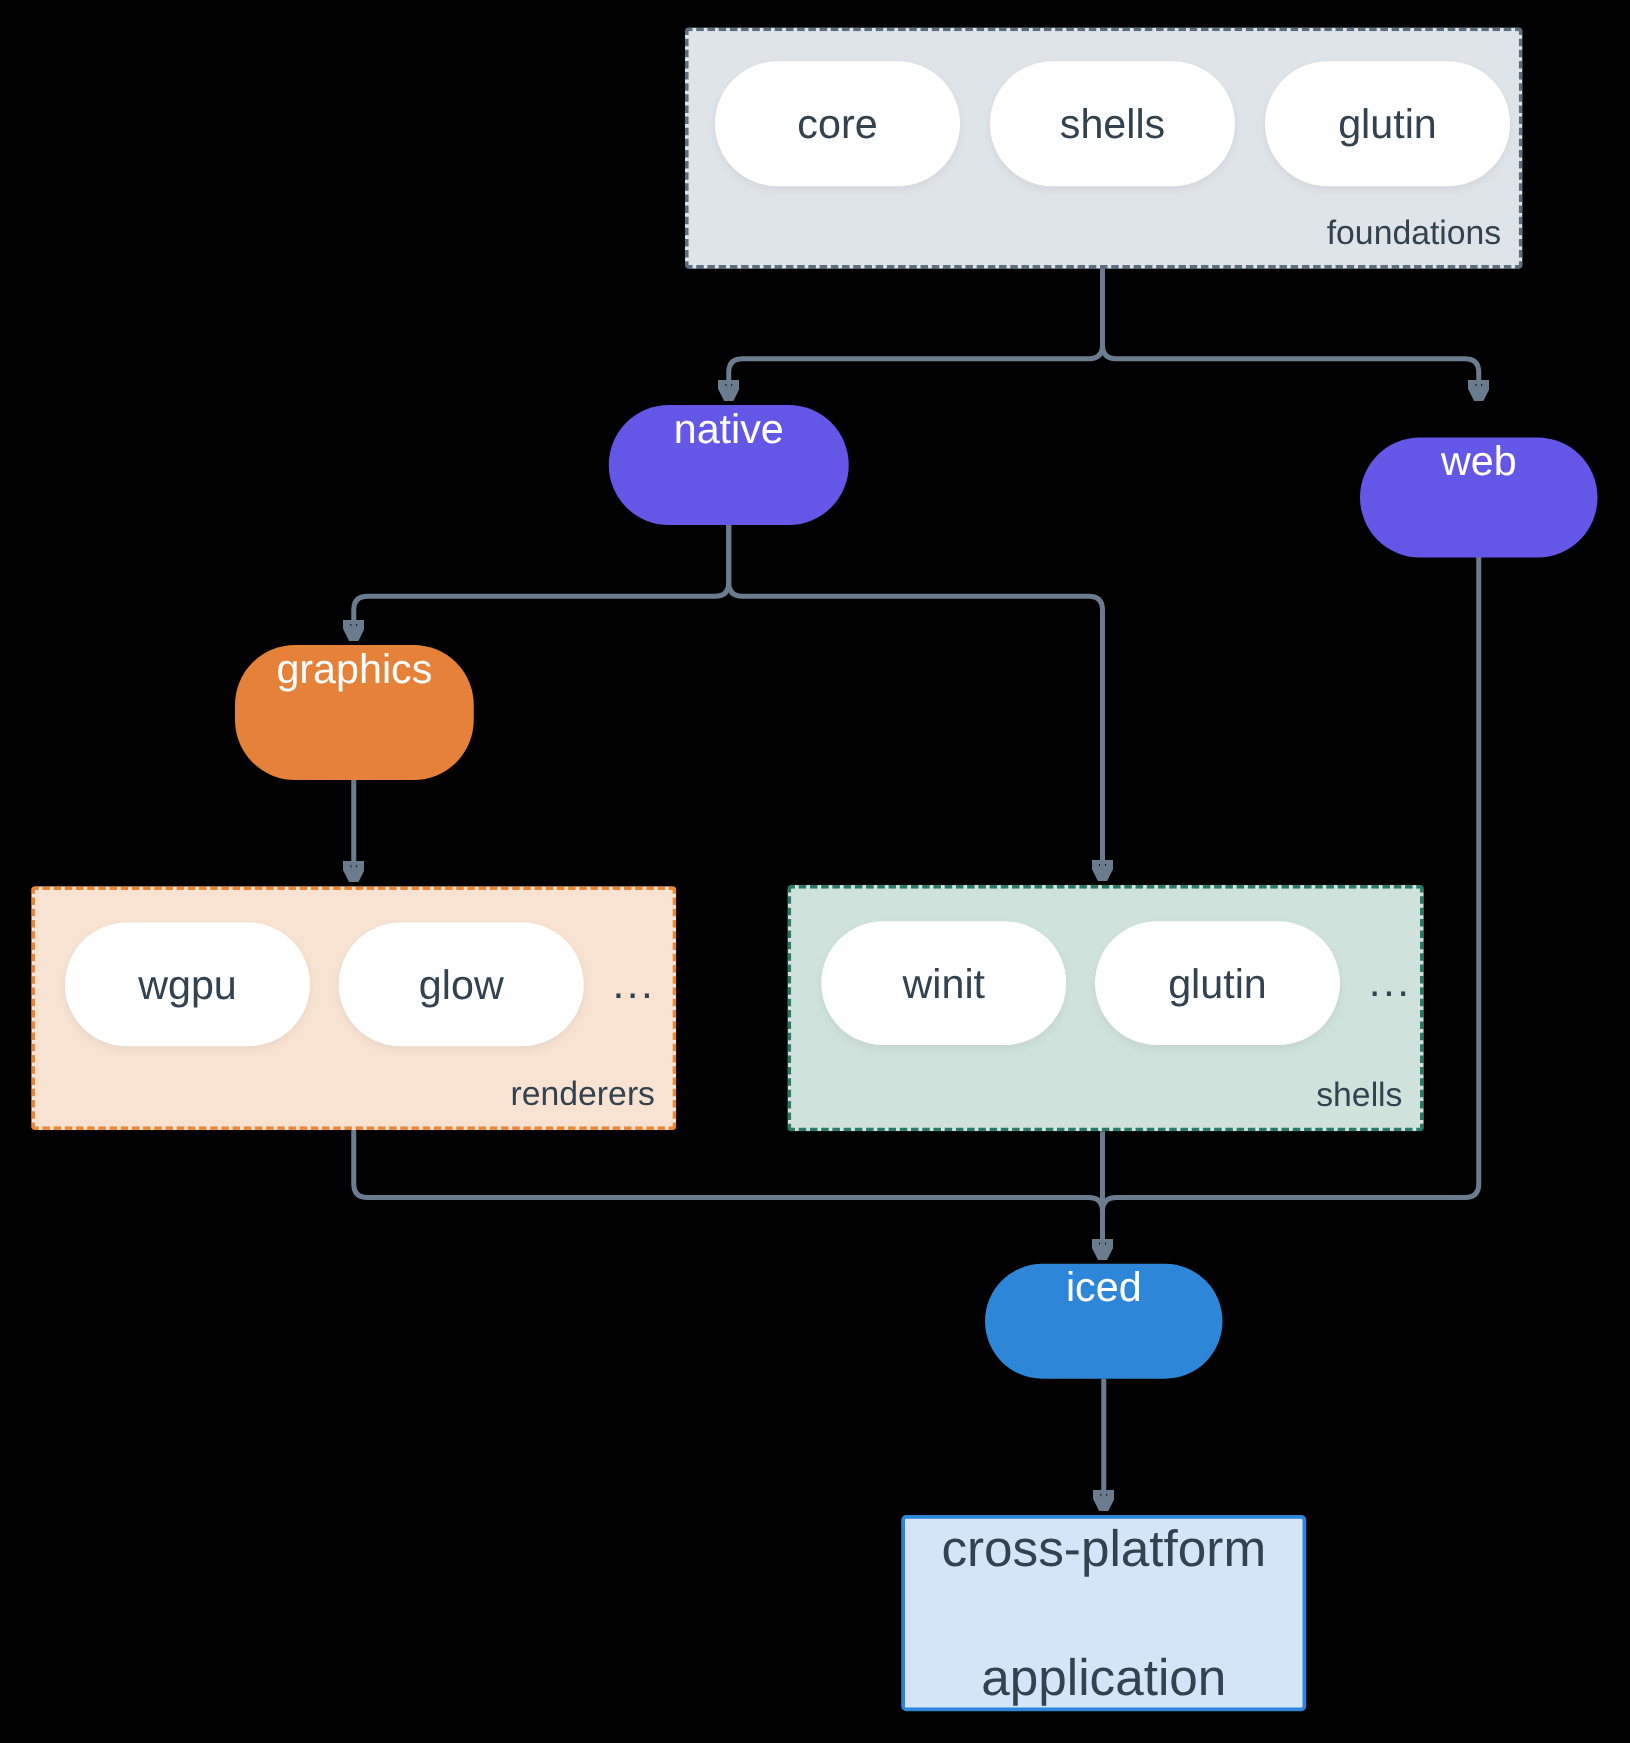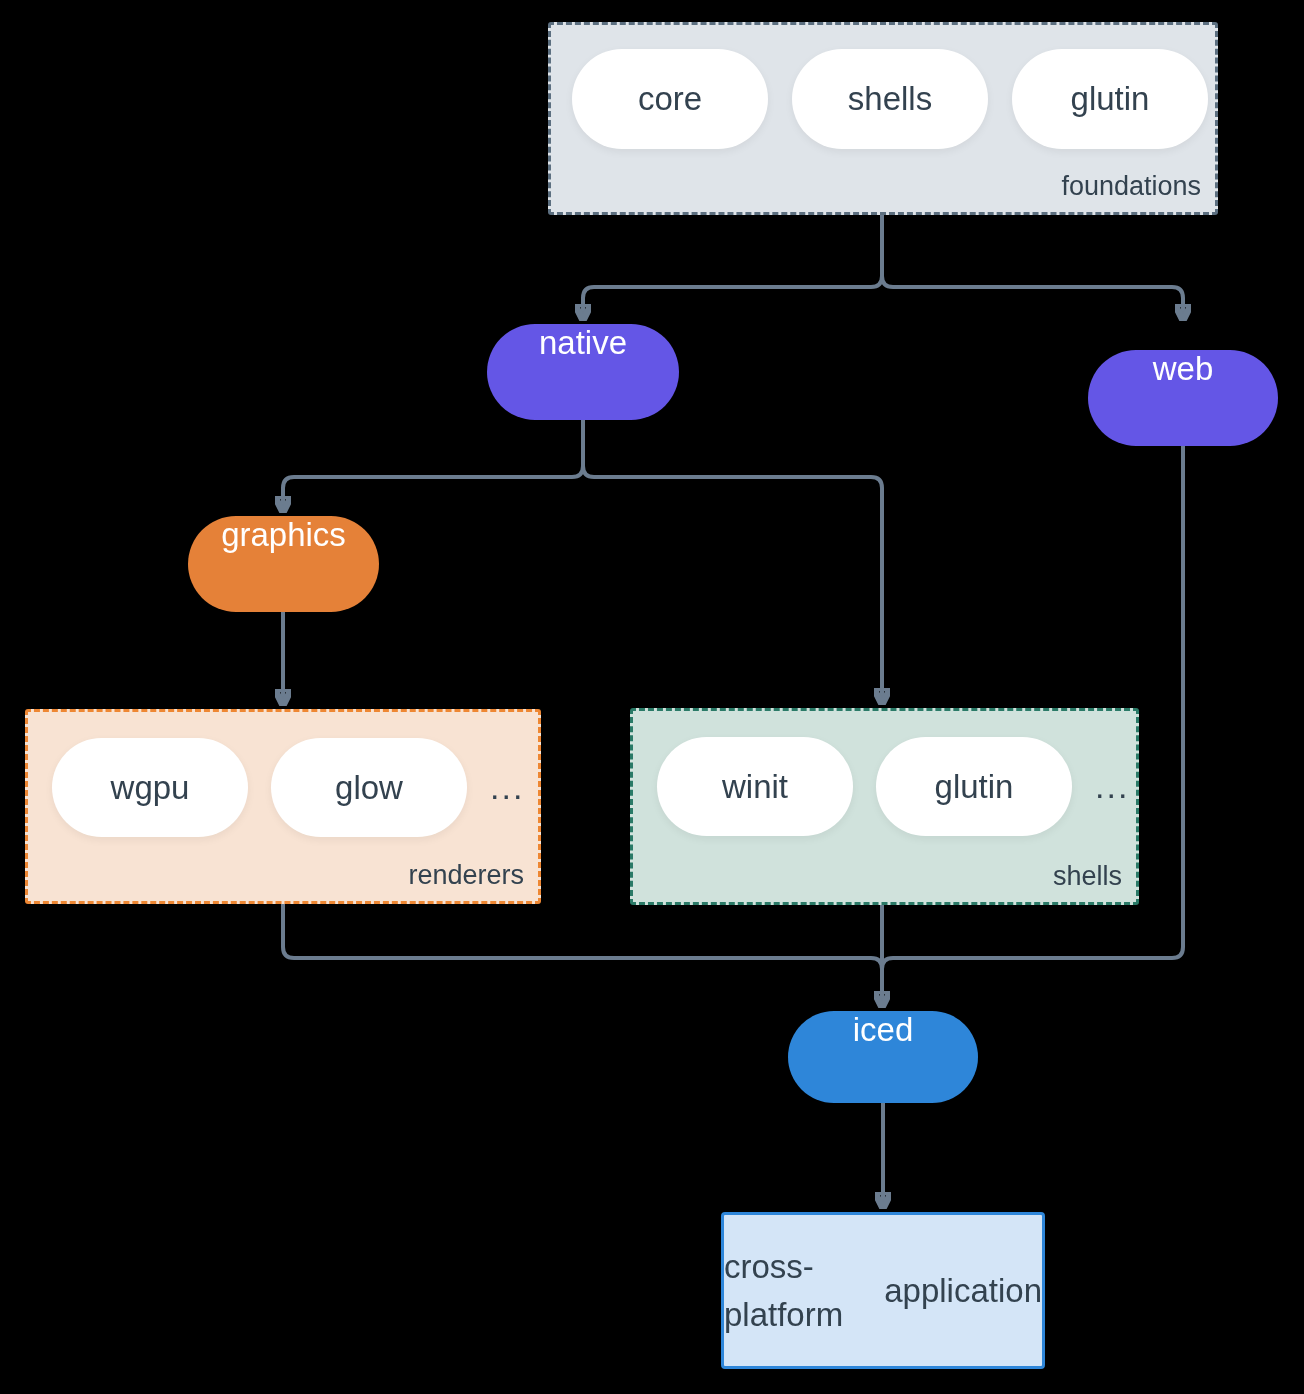--- a/index.html
+++ b/index.html
@@ -84,36 +84,36 @@
     position: absolute;
     border-radius: 48px;
     display: flex;
     align-items: flex-start;
     justify-content: center;
     font-size: 33px;
     color: var(--white, #fff);
   }
   .node-native   { left: 487px;  top: 324px;  width: 192px; height: 96px; background: var(--purple, #6456e6); }
   .node-web      { left: 1088px; top: 324px;  width: 190px; height: 96px; background: var(--purple, #6456e6); margin-top: 26px; }
-  .node-graphics { left: 188px;  top: 516px;  width: 191px; height: 96px; background: var(--orange, #e58138); }
+  .node-graphics { left: 188px;  top: 516px;  width: 191px; height: 108px; background: var(--orange, #e58138); }
   .node-iced     { left: 788px;  top: 1011px; width: 190px; height: 92px; background: var(--blue, #2e86d9); }
   
   .app-box {
     position: absolute;
     left: 721px; top: 1212px;
     width: 324px; height: 157px;
     box-sizing: border-box;
     background: var(--app-fill, #d4e5f7);
     border: 3px solid var(--app-border, #2e86d9);
     border-radius: 4px;
     display: flex;
-    flex-direction: row;
+    flex-direction: column;
     align-items: center;
-    justify-content: flex-end;
-    font-size: 33px;
+    justify-content: space-between;
+    font-size: 41px;
     line-height: 48px;
     color: var(--ink, #33424f);
   }
 </style>
 </head>
 <body>
 
 <div class="stage">
 
   <svg class="edges" viewBox="0 0 1304 1394" aria-hidden="true">

